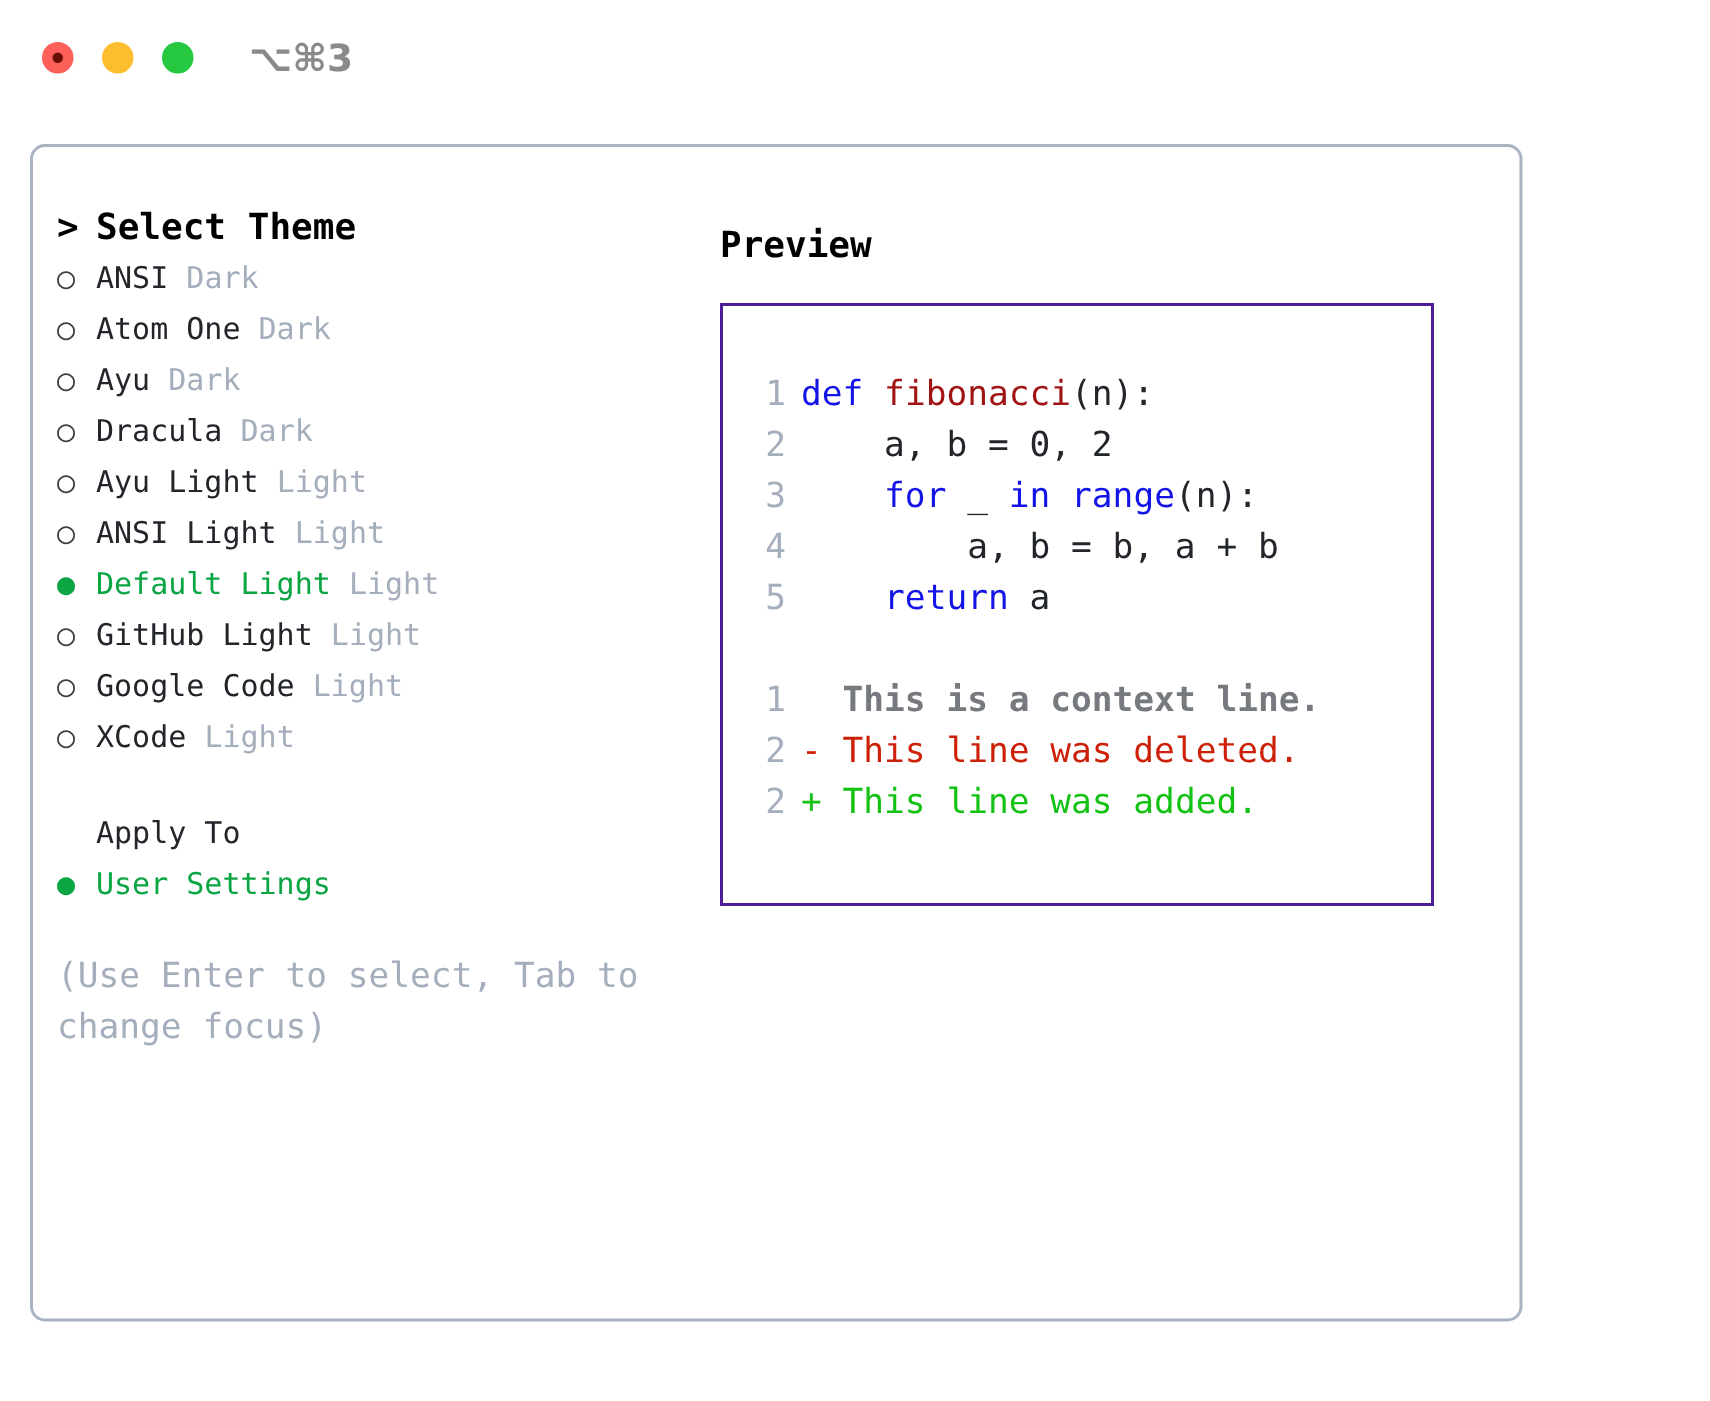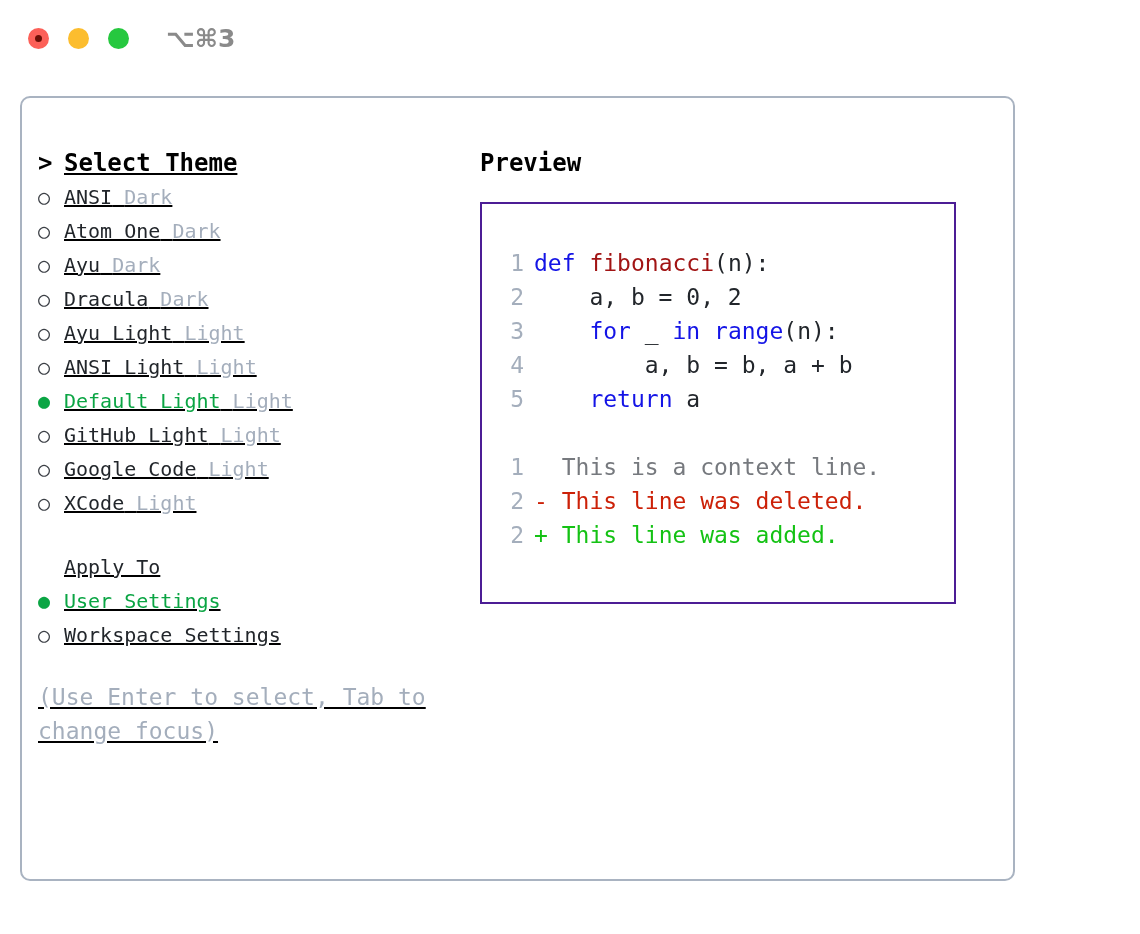--- a/index.html
+++ b/index.html
@@ -64,23 +64,22 @@
     width: 995px; height: 785px;
     border: 2px solid #a9b3c1;
     border-radius: 10px;
     box-sizing: border-box;
     background: #ffffff;
   }
 
   
   #theme-column {
     position: absolute;
-    left: 16px; top: 48px;
+    left: 16px; top: 36px;
     width: 440px;
-    text-decoration: underline;
   }
 
   .row {
     height: 34px;
     line-height: 34px;
     font-size: 20px;
     white-space: pre;
     color: #22262b;
   }
   .bullet {
@@ -157,21 +156,21 @@
     width: 34px;
     text-align: right;
     color: #a4aebc;
     margin-right: 10px;
   }
   .kw  { color: #1414e6; }
   .fn  { color: #a11414; }
   .pl  { color: #22262b; }
 
   .diff-gap { height: 34px; }
-  .diff-ctx  { color: #76797e; }
+  .diff-ctx  { color: #76797e; font-weight: bold; }
   .diff-del  { color: #cc2108; }
   .diff-add  { color: #14c214; }
 </style>
 </head>
 <body>
 
 <div id="window-frame">
 
   <div id="titlebar">
     <div class="traffic-light" id="tl-close"></div>
@@ -199,21 +198,20 @@
           <div class="row theme-row"><span class="bullet">○</span><span class="theme-name">Google Code</span><span> </span><span class="theme-kind">Light</span></div>
           <div class="row theme-row"><span class="bullet">○</span><span class="theme-name">XCode</span><span> </span><span class="theme-kind">Light</span></div>
         </div>
 
       <div id="spacer-1"></div>
 
       <div class="row"><span class="bullet none">○</span><span class="group-label">Apply To</span></div>
 
       <div id="apply-options">
           <div class="row apply-row selected"><span class="bullet sel">●</span><span class="opt-name">User Settings</span></div>
-          <div class="row apply-row"><span class="bullet">○</span><span class="opt-name">Workspace Settings</span></div>
         </div>
 
       <div id="spacer-2"></div>
 
       <div id="hint-text">(Use Enter to select, Tab to change focus)</div>
     </div>
 
     <div id="preview-column">
       <div id="preview-title">Preview</div>
       <div id="preview-box">

